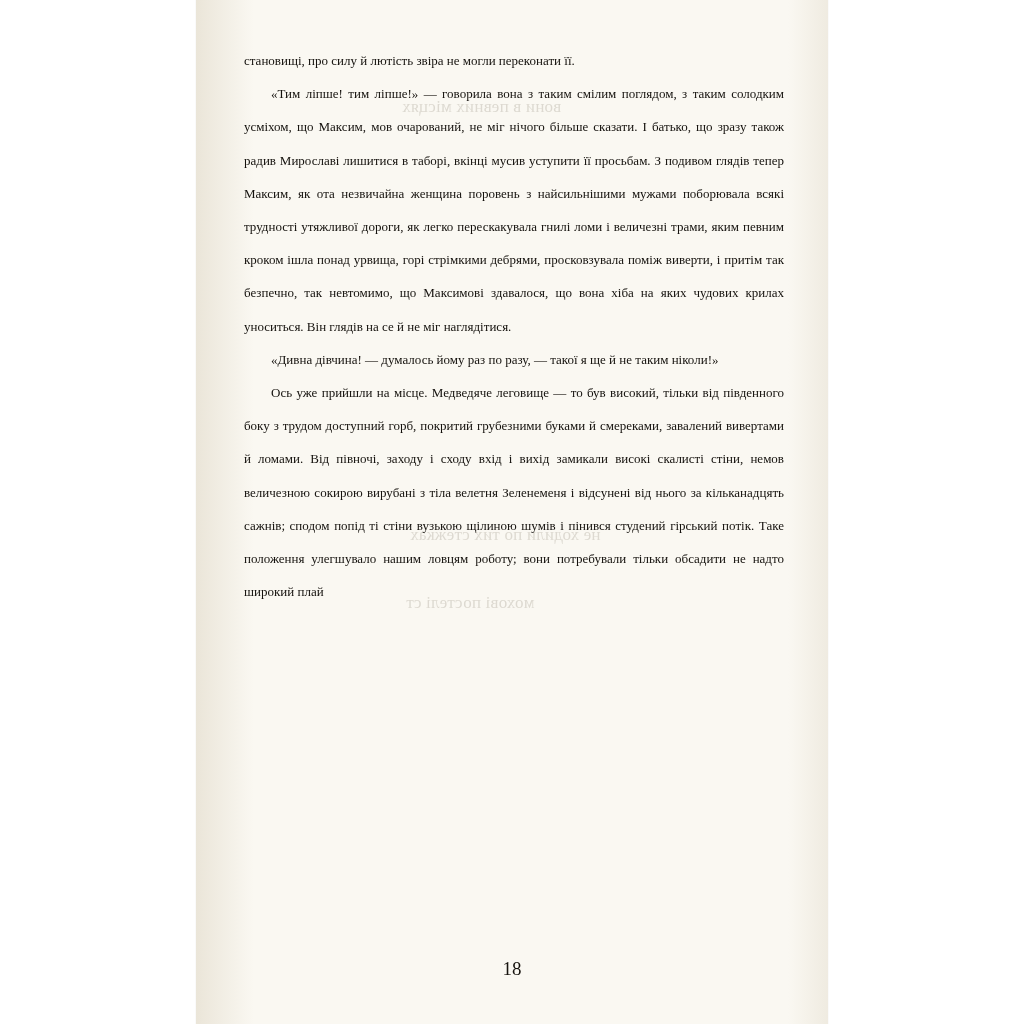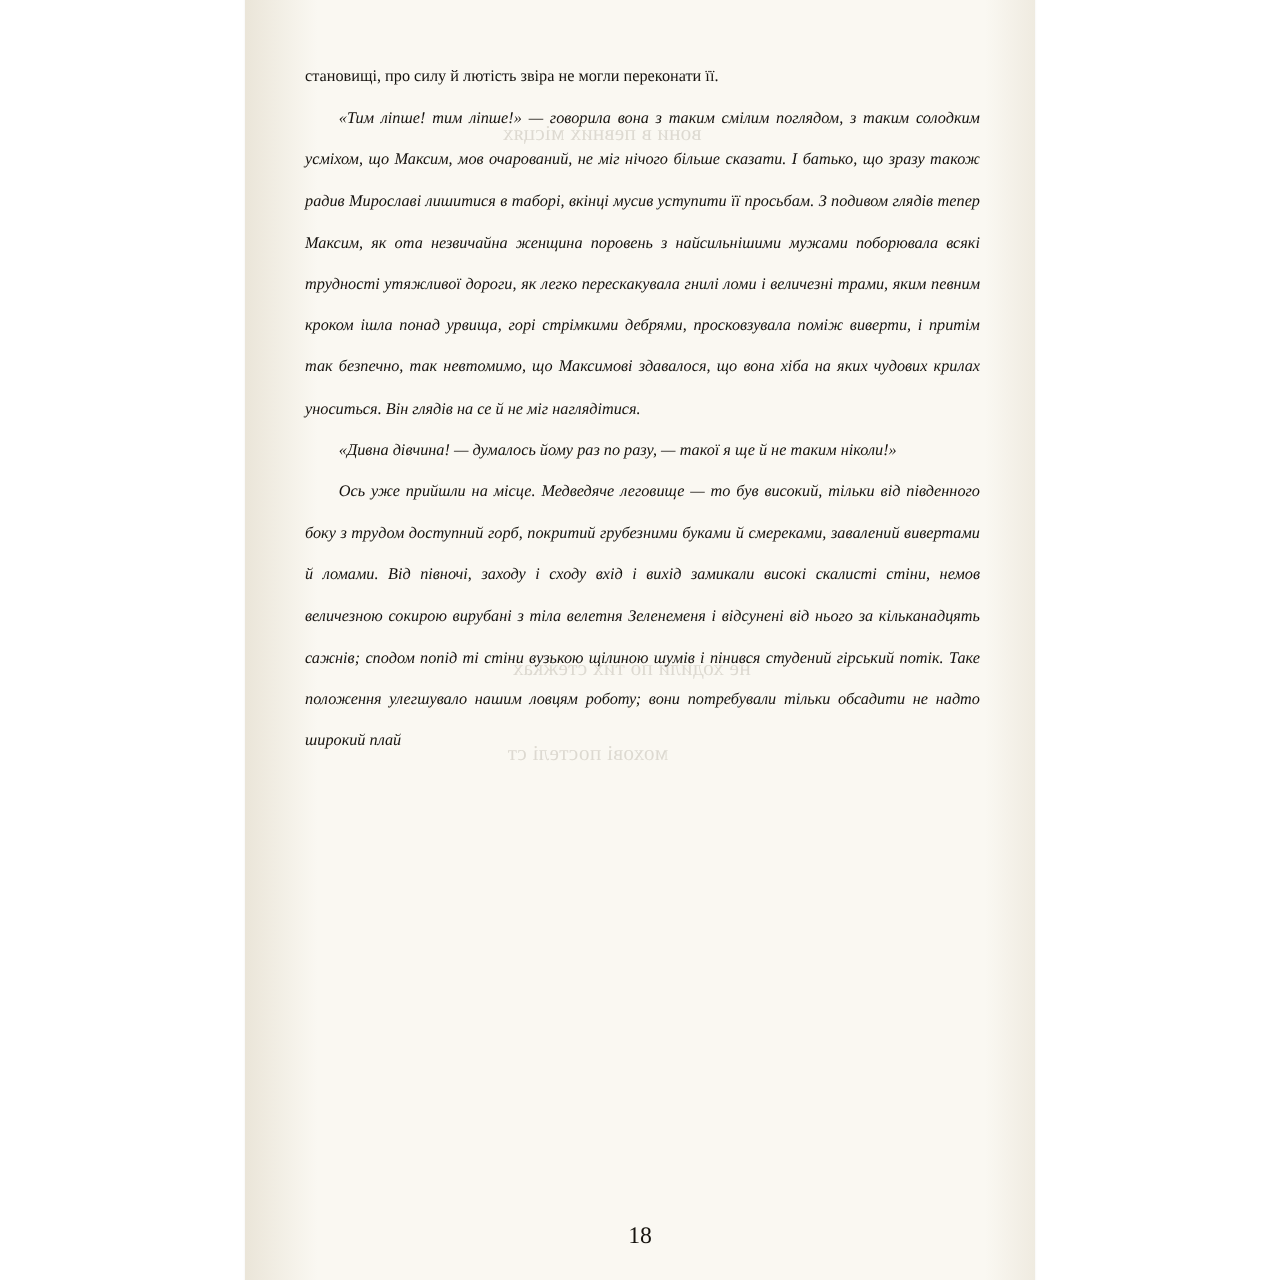--- a/index.html
+++ b/index.html
@@ -58,27 +58,26 @@
     text-justify: inter-word;
     -webkit-hyphens: none;
     hyphens: none;
     z-index: 3;
   }
   .text-block p {
     margin: 0;
   }
   .text-block p.indent {
     text-indent: 27px;
-    font-style: italic;
   }
   .folio {
     position: absolute;
     left: 0;
     right: 0;
-    top: 978px;
+    top: 958px;
     text-align: center;
     font-size: 19px;
     color: #17140f;
     z-index: 3;
   }
   
   .bleed {
     position: absolute;
     color: rgba(120,110,92,0.22);
     font-size: 17px;

